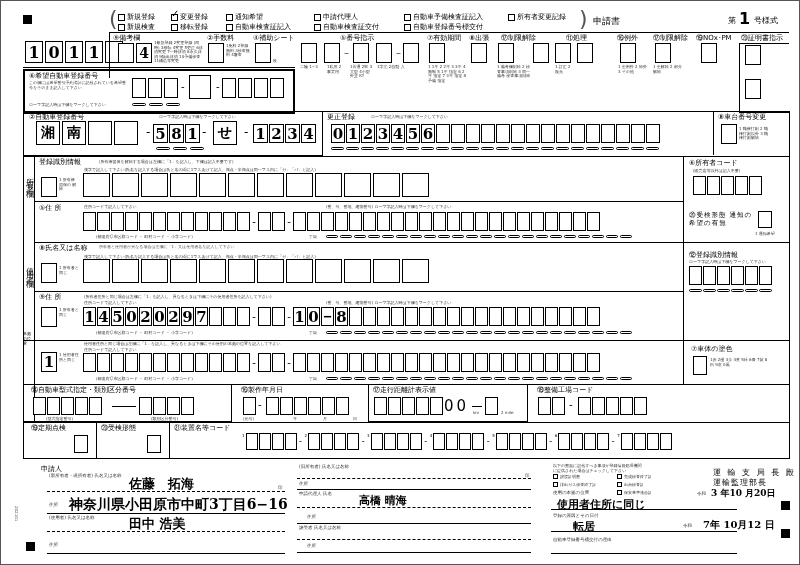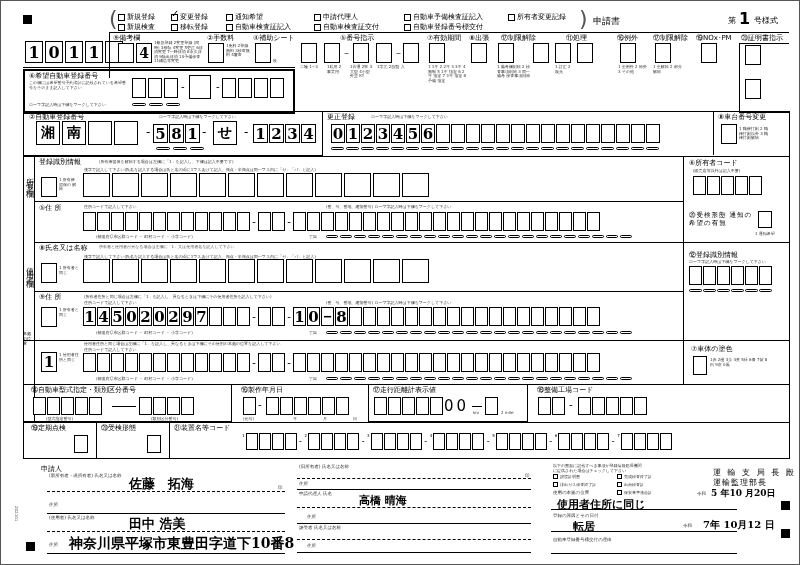--- a/index.html
+++ b/index.html
@@ -663,26 +663,26 @@
       <div class="cell" style="width: 12px; height: 17px; margin-right: 1px;"></div>
       <div class="cell" style="width: 12px; height: 17px; margin-right: 1px;"></div>
     </div>
 
   <div class="abs t7" style="left:40px;top:464px">申請人</div>
   <div class="abs t5" style="left:48px;top:472px;width:90px">(新所有者・現所有者) 氏名又は名称</div>
   <div class="abs hw" style="left:128px;top:474px;font-size:13px">佐藤　拓海</div>
   <div class="abs t5" style="left:277px;top:484px">印</div>
   <div class="dash" style="left:46px;top:490px;width:238px"></div>
   <div class="abs t5" style="left:48px;top:501px">住所</div>
+  <div class="abs hw" style="left:68px;top:495px;font-size:14px">神奈川県小田原市中町3丁目6−16</div>
   <div class="dash-s" style="left:46px;top:512px;width:238px"></div>
   <div class="abs t5" style="left:48px;top:514px;width:70px">(使用者) 氏名又は名称</div>
   <div class="abs hw" style="left:128px;top:514px;font-size:13px">田中 浩美</div>
   <div class="dash" style="left:46px;top:530px;width:238px"></div>
   <div class="abs t5" style="left:48px;top:541px">住所</div>
-  <div class="abs hw" style="left:68px;top:534px;font-size:14px">神奈川県平塚市東豊田字道下10番8</div>
   <div class="dash-s" style="left:46px;top:552px;width:238px"></div>
   <div class="abs" style="left:13px;top:505px;font-size:4px;writing-mode:vertical-rl;color:#555">202101</div>
 
   <div class="abs t5" style="left:298px;top:463px;width:60px">(旧所有者) 氏名又は名称</div>
   <div class="abs t5" style="left:524px;top:472px">印</div>
   <div class="dash" style="left:296px;top:477px;width:234px"></div>
   <div class="abs t5" style="left:298px;top:480px">住所</div>
   <div class="dash-s" style="left:296px;top:488px;width:234px"></div>
   <div class="abs t5" style="left:298px;top:490px;width:50px">申請代理人 氏名</div>
   <div class="abs hw" style="left:358px;top:492px;font-size:11px">高橋 晴海</div>
@@ -707,15 +707,15 @@
   <div class="abs hw" style="left:572px;top:518px;font-size:11px">転居</div>
   <div class="abs t5" style="left:682px;top:522px">令和</div>
   <div class="abs hw" style="left:702px;top:517px;font-size:10px">7年 10月12 日</div>
   <div class="dash-s" style="left:550px;top:530px;width:186px"></div>
   <div class="abs t5" style="left:552px;top:536px">自動車登録番号標交付の理由</div>
   <div class="dash-s" style="left:550px;top:552px;width:186px"></div>
 
   <div class="abs" style="left:712px;top:466px;font-size:8px;letter-spacing:2px">運 輸 支 局 長 殿</div>
   <div class="abs" style="left:712px;top:476px;font-size:8px;letter-spacing:1px">運輸監理部長</div>
   <div class="abs t5" style="left:696px;top:490px">令和</div>
-  <div class="abs hw" style="left:710px;top:486px;font-size:9px">5 年10 月20日</div>
+  <div class="abs hw" style="left:710px;top:486px;font-size:9px">3 年10 月20日</div>
 
 </div>
 
 </body></html>

